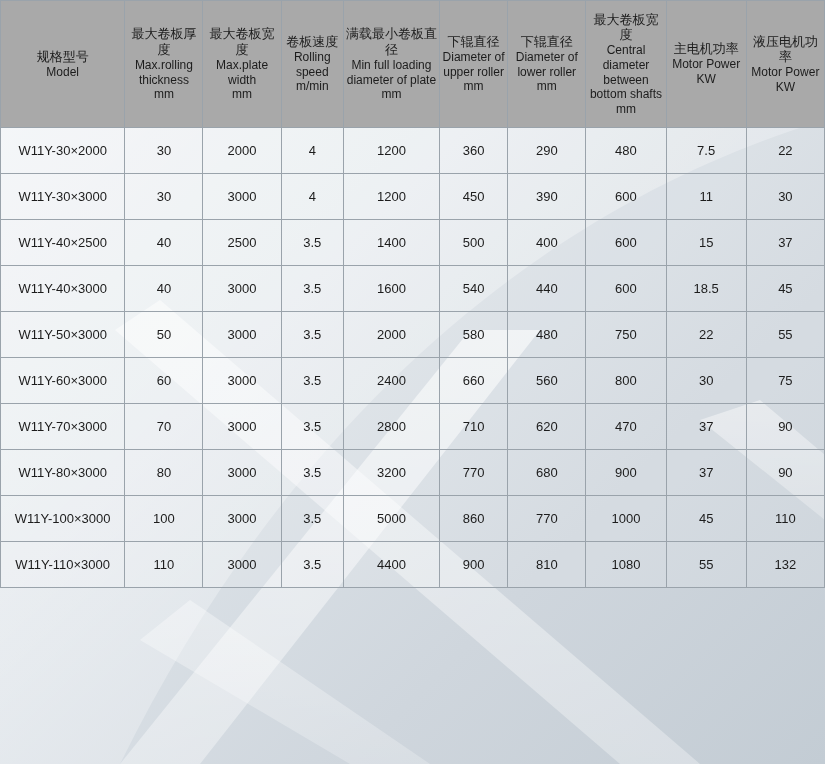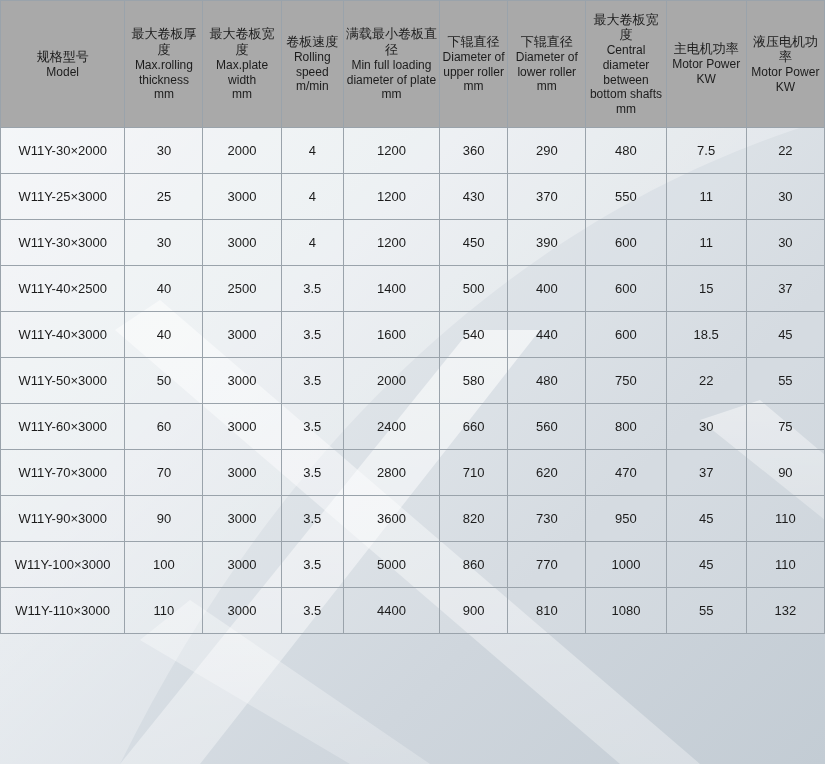--- a/index.html
+++ b/index.html
@@ -178,32 +178,20 @@
           <td>2000</td>
           <td>4</td>
           <td>1200</td>
           <td>360</td>
           <td>290</td>
           <td>480</td>
           <td>7.5</td>
           <td>22</td>
         </tr>
         <tr>
-          <td class="model">W11Y-25×3000</td>
-          <td>25</td>
-          <td>3000</td>
-          <td>4</td>
-          <td>1200</td>
-          <td>430</td>
-          <td>370</td>
-          <td>550</td>
-          <td>11</td>
-          <td>30</td>
-        </tr>
-        <tr>
           <td class="model">W11Y-30×3000</td>
           <td>30</td>
           <td>3000</td>
           <td>4</td>
           <td>1200</td>
           <td>450</td>
           <td>390</td>
           <td>600</td>
           <td>11</td>
           <td>30</td>
@@ -262,30 +250,30 @@
           <td>3000</td>
           <td>3.5</td>
           <td>2800</td>
           <td>710</td>
           <td>620</td>
           <td>470</td>
           <td>37</td>
           <td>90</td>
         </tr>
         <tr>
-          <td class="model">W11Y-90×3000</td>
+          <td class="model">W11Y-80×3000</td>
+          <td>80</td>
+          <td>3000</td>
+          <td>3.5</td>
+          <td>3200</td>
+          <td>770</td>
+          <td>680</td>
+          <td>900</td>
+          <td>37</td>
           <td>90</td>
-          <td>3000</td>
-          <td>3.5</td>
-          <td>3600</td>
-          <td>820</td>
-          <td>730</td>
-          <td>950</td>
-          <td>45</td>
-          <td>110</td>
         </tr>
         <tr>
           <td class="model">W11Y-100×3000</td>
           <td>100</td>
           <td>3000</td>
           <td>3.5</td>
           <td>5000</td>
           <td>860</td>
           <td>770</td>
           <td>1000</td>

